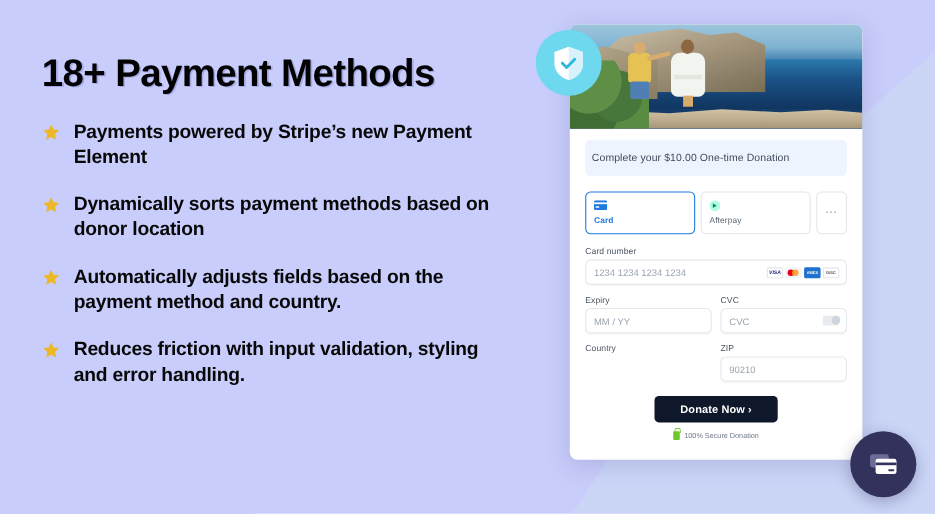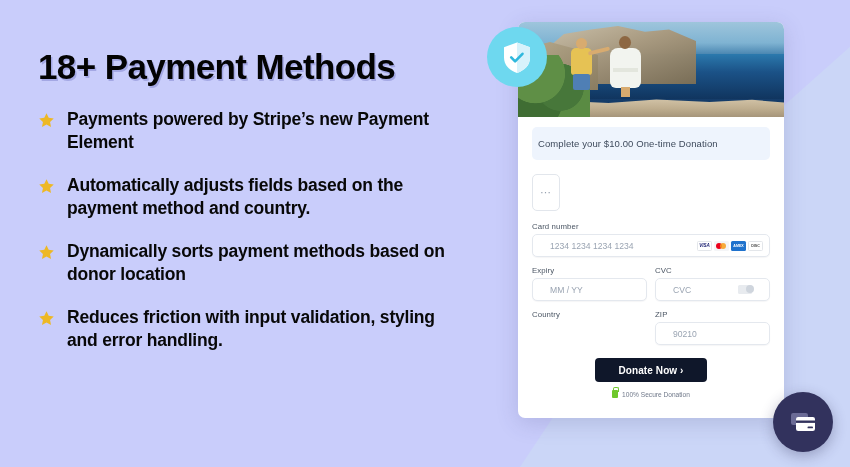--- a/index.html
+++ b/index.html
@@ -166,21 +166,21 @@
   .pm-tab.sel .pm-label { color: #1f7ae0; font-weight: 600; }
   .dots { color:#98a2b0; font-size:11px; letter-spacing:1px; line-height:4px; }
 
   .fld-label { font-size: 7.8px; color: #4a5563; margin-bottom: 3px; display:block; letter-spacing:.1px;}
   .fld {
     position: relative;
     border: 1px solid #e4e8ee;
     border-radius: 5px;
     height: 23px;
     display: flex; align-items: center;
-    padding: 0 17px;
+    padding: 0 7px;
     background: #fff;
     margin-bottom: 9px;
     box-shadow: 0 1px 1px rgba(20,30,60,.04);
   }
   .fld .ph { font-size: 8.6px; color: #9aa4b2; }
   .fld .val { font-size: 8.6px; color: #2d3540; }
   .row2 { display: flex; gap: 8px; }
   .row2 > div { flex: 1 1 0; }
   .brands { position:absolute; right:6px; top:50%; transform:translateY(-50%); display:flex; gap:2px; }
   .brand { width:15px; height:10px; border-radius:1.5px; display:flex; align-items:center; justify-content:center; font-size:4.2px; font-weight:700; color:#fff; }
@@ -234,29 +234,29 @@
             </svg>
         </span>
         <span class="bullet-text">Payments powered by Stripe’s new Payment Element</span>
       </li>
       <li class="bullet">
         <span class="star">
           <svg viewBox="0 0 24 24" width="17" height="17">
               <path fill="#edb825" d="M12 1.6l3.1 6.6 7.1.9-5.2 4.9 1.4 7.1L12 17.6 5.6 21.1 7 14 1.8 9.1l7.1-.9z"></path>
             </svg>
         </span>
-        <span class="bullet-text">Automatically adjusts fields based on the payment method and country.</span>
+        <span class="bullet-text">Dynamically sorts payment methods based on donor location</span>
       </li>
       <li class="bullet">
         <span class="star">
           <svg viewBox="0 0 24 24" width="17" height="17">
               <path fill="#edb825" d="M12 1.6l3.1 6.6 7.1.9-5.2 4.9 1.4 7.1L12 17.6 5.6 21.1 7 14 1.8 9.1l7.1-.9z"></path>
             </svg>
         </span>
-        <span class="bullet-text">Dynamically sorts payment methods based on donor location</span>
+        <span class="bullet-text">Automatically adjusts fields based on the payment method and country.</span>
       </li>
       <li class="bullet">
         <span class="star">
           <svg viewBox="0 0 24 24" width="17" height="17">
               <path fill="#edb825" d="M12 1.6l3.1 6.6 7.1.9-5.2 4.9 1.4 7.1L12 17.6 5.6 21.1 7 14 1.8 9.1l7.1-.9z"></path>
             </svg>
         </span>
         <span class="bullet-text">Reduces friction with input validation, styling and error handling.</span>
       </li>
     </ul>
@@ -287,21 +287,40 @@
       <div class="girl-head"></div>
       <div class="girl-legs"></div>
     </div>
 
     <div class="form-body">
 
       <div class="amount-banner">Complete your $10.00 One-time Donation</div>
 
       <div class="pm-tabs">
 
-
+        <div class="pm-tab sel">
+          <div class="pm-ico">
+            <svg width="12" height="9" viewBox="0 0 12 9">
+                <rect width="12" height="9" rx="1.4" fill="#1f7ae0"></rect>
+                <rect y="2" width="12" height="1.6" fill="#ffffff"></rect>
+                <rect x="1.4" y="5.6" width="3.4" height="1.3" rx=".5" fill="#ffffff"></rect>
+              </svg>
+          </div>
+          <div class="pm-label">Card</div>
+        </div>
+
+        <div class="pm-tab">
+          <div class="pm-ico">
+            <svg width="10" height="10" viewBox="0 0 10 10">
+                <circle cx="5" cy="5" r="5" fill="#b2fce4"></circle>
+                <path d="M3 7.2L6.6 5 3 2.8z" fill="#0a8a5f"></path>
+              </svg>
+          </div>
+          <div class="pm-label">Afterpay</div>
+        </div>
 
 
         <div class="pm-tab more">
           <span class="dots">⋯</span>
         </div>
       </div>
 
       <label class="fld-label">Card number</label>
       <div class="fld">
         <span class="ph">1234 1234 1234 1234</span>

